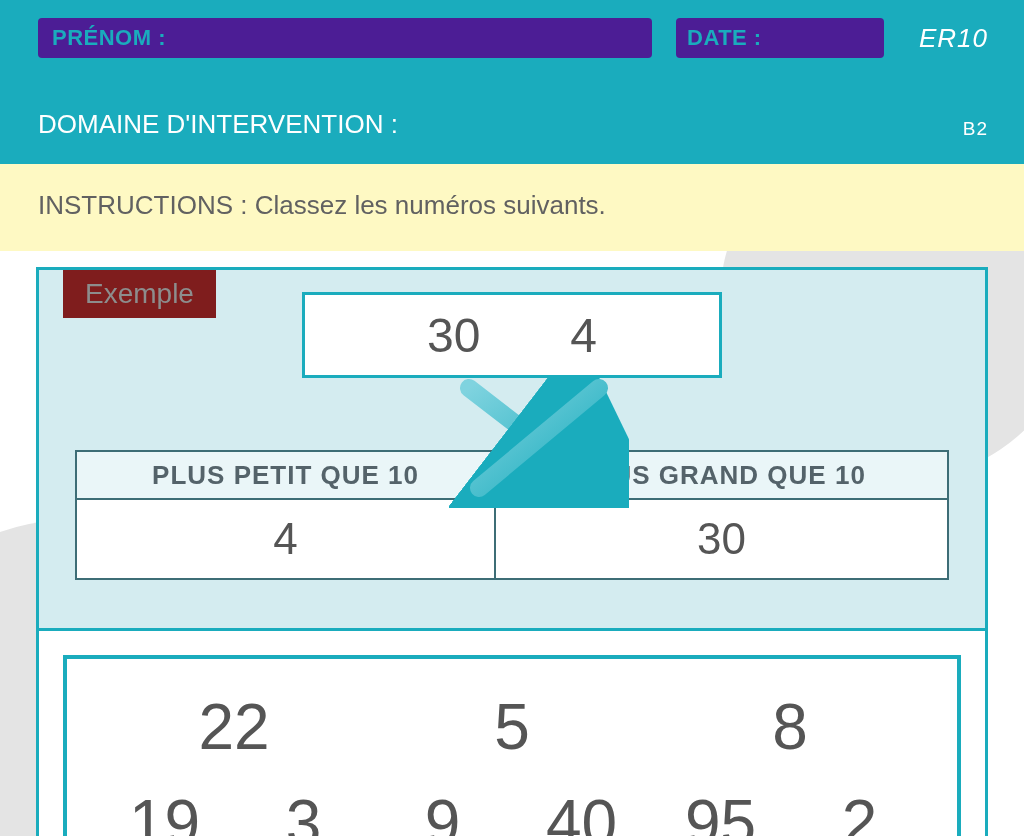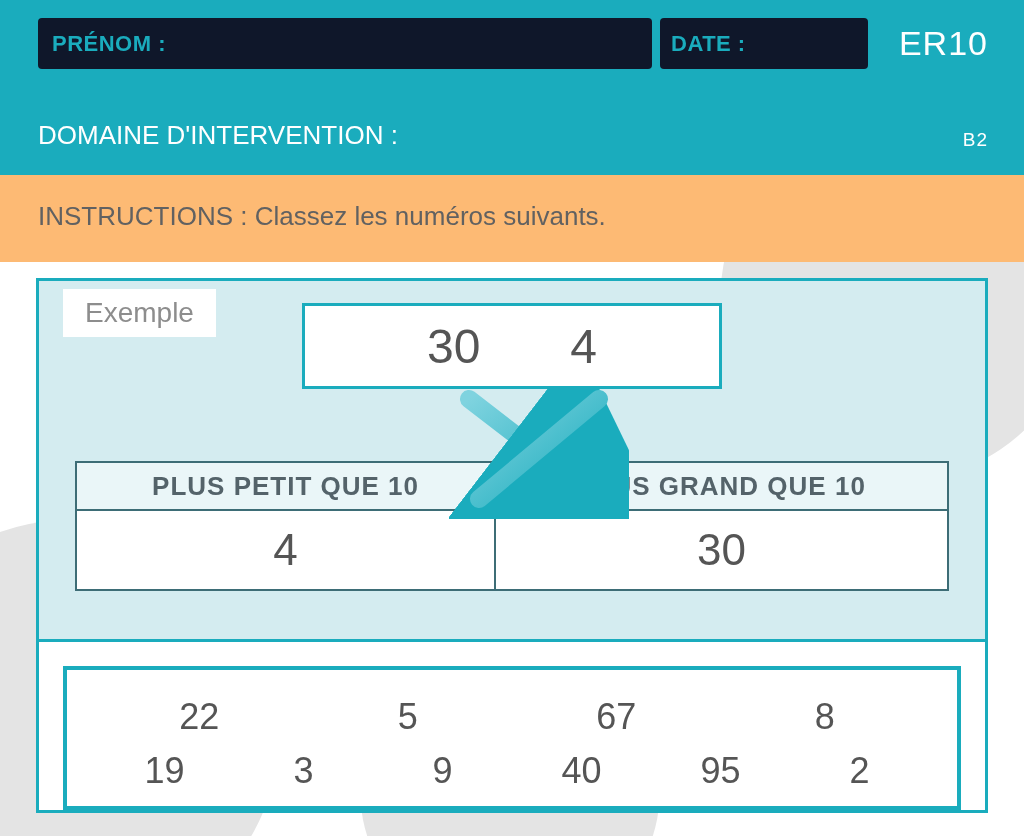--- a/index.html
+++ b/index.html
@@ -6,52 +6,52 @@
   html,body{width:1024px;height:836px;overflow:hidden;}
   body{font-family:"Segoe UI",Arial,Helvetica,sans-serif;background:#fff;color:#4a4a4a;}
 
   
   .bg-abs{position:absolute;inset:0;z-index:-1;overflow:hidden;}
   .blob{position:absolute;border-radius:50%;background:#e4e4e4;}
 
   
   .hdr{background:#1aacbd;padding:18px 36px 24px 38px;}
   .hdr-row{display:flex;align-items:center;}
-  .field{background:#0f172a;border-radius:4px;height:51px;display:flex;align-items:center;padding:0 14px;}
+  .field{background:#4c1d95;border-radius:4px;height:40px;display:flex;align-items:center;padding:0 14px;}
   .field-label{color:#1aacbd;font-size:22px;font-weight:600;letter-spacing:.5px;}
   .field.prenom{flex:0 0 614px;}
-  .field.date{flex:0 0 208px;margin-left:8px;padding-left:11px;}
+  .field.date{flex:0 0 208px;margin-left:24px;padding-left:11px;}
   .codes{margin-left:auto;text-align:right;color:#fff;}
-  .code-top{font-size:34px;font-weight:400;letter-spacing:1px;}
+  .code-top{font-size:26px;font-weight:400;letter-spacing:1px;font-style:italic;}
   .code-bot{font-size:19px;font-weight:400;letter-spacing:1px;margin-top:42px;}
   .domain-row{margin-top:18px;color:#fff;font-size:26px;font-weight:400;display:flex;align-items:flex-end;}
 
   
-  .instr{background:#fdba74;padding:26px 38px 30px;font-size:26px;color:#616161;}
+  .instr{background:#fef9c3;padding:26px 38px 30px;font-size:26px;color:#616161;}
 
   
   .sheet{padding:16px 36px 0;}
   .panel{border:3px solid #1aacbd;background:#d4ecf0;padding:0;position:relative;}
   .panel-inner{padding:36px;}
-  .example-tag{position:absolute;left:24px;top:8px;background:#ffffff;color:#8d8d8d;font-size:28px;padding:8px 22px;}
+  .example-tag{position:absolute;left:24px;top:0;background:#7f1d1d;color:#8d8d8d;font-size:28px;padding:8px 22px;}
 
   .src-box{margin:14px auto 0;width:420px;height:86px;border:3px solid #1aacbd;background:#fff;display:flex;align-items:center;justify-content:center;gap:90px;font-size:48px;color:#555;}
 
   
   .cross-arrows{position:absolute;left:410px;top:108px;width:180px;height:130px;pointer-events:none;}
 
   .result-table{margin:72px 0 12px 0;width:100%;border-collapse:collapse;}
   .result-table th,.result-table td{border:2px solid #3d6d76;text-align:center;}
   .result-table th{background:#eaf6f8;color:#54636a;font-size:26px;font-weight:600;letter-spacing:1px;height:48px;}
   .result-table td{background:#fff;font-size:44px;color:#555;height:80px;}
 
   
   .pool-panel{border:3px solid #1aacbd;border-top:none;background:#fff;padding:24px 0 0;}
   .pool-inner{margin:0 24px;border:4px solid #1aacbd;padding:20px 28px 8px;}
-  .pool-row{display:flex;justify-content:space-between;font-size:36px;color:#555;line-height:1.5;}
+  .pool-row{display:flex;justify-content:space-between;font-size:64px;color:#555;line-height:1.5;}
   .pool-row span{flex:1;text-align:center;}
 </style>
 </head>
 <body>
 
 <div class="bg-abs">
   <div class="blob" style="width:420px;height:420px;left:-140px;top:520px;"></div>
   <div class="blob" style="width:360px;height:360px;left:720px;top:120px;"></div>
   <div class="blob" style="width:300px;height:300px;left:360px;top:640px;"></div>
 </div>
@@ -118,21 +118,20 @@
       </tbody>
         </table>
     </div>
   </div>
 
   <div class="pool-panel">
     <div class="pool-inner">
       <div class="pool-row">
         <span>22</span>
         <span>5</span>
-        <span>67</span>
         <span>8</span>
       </div>
       <div class="pool-row">
         <span>19</span>
         <span>3</span>
         <span>9</span>
         <span>40</span>
         <span>95</span>
         <span>2</span>
       </div>

